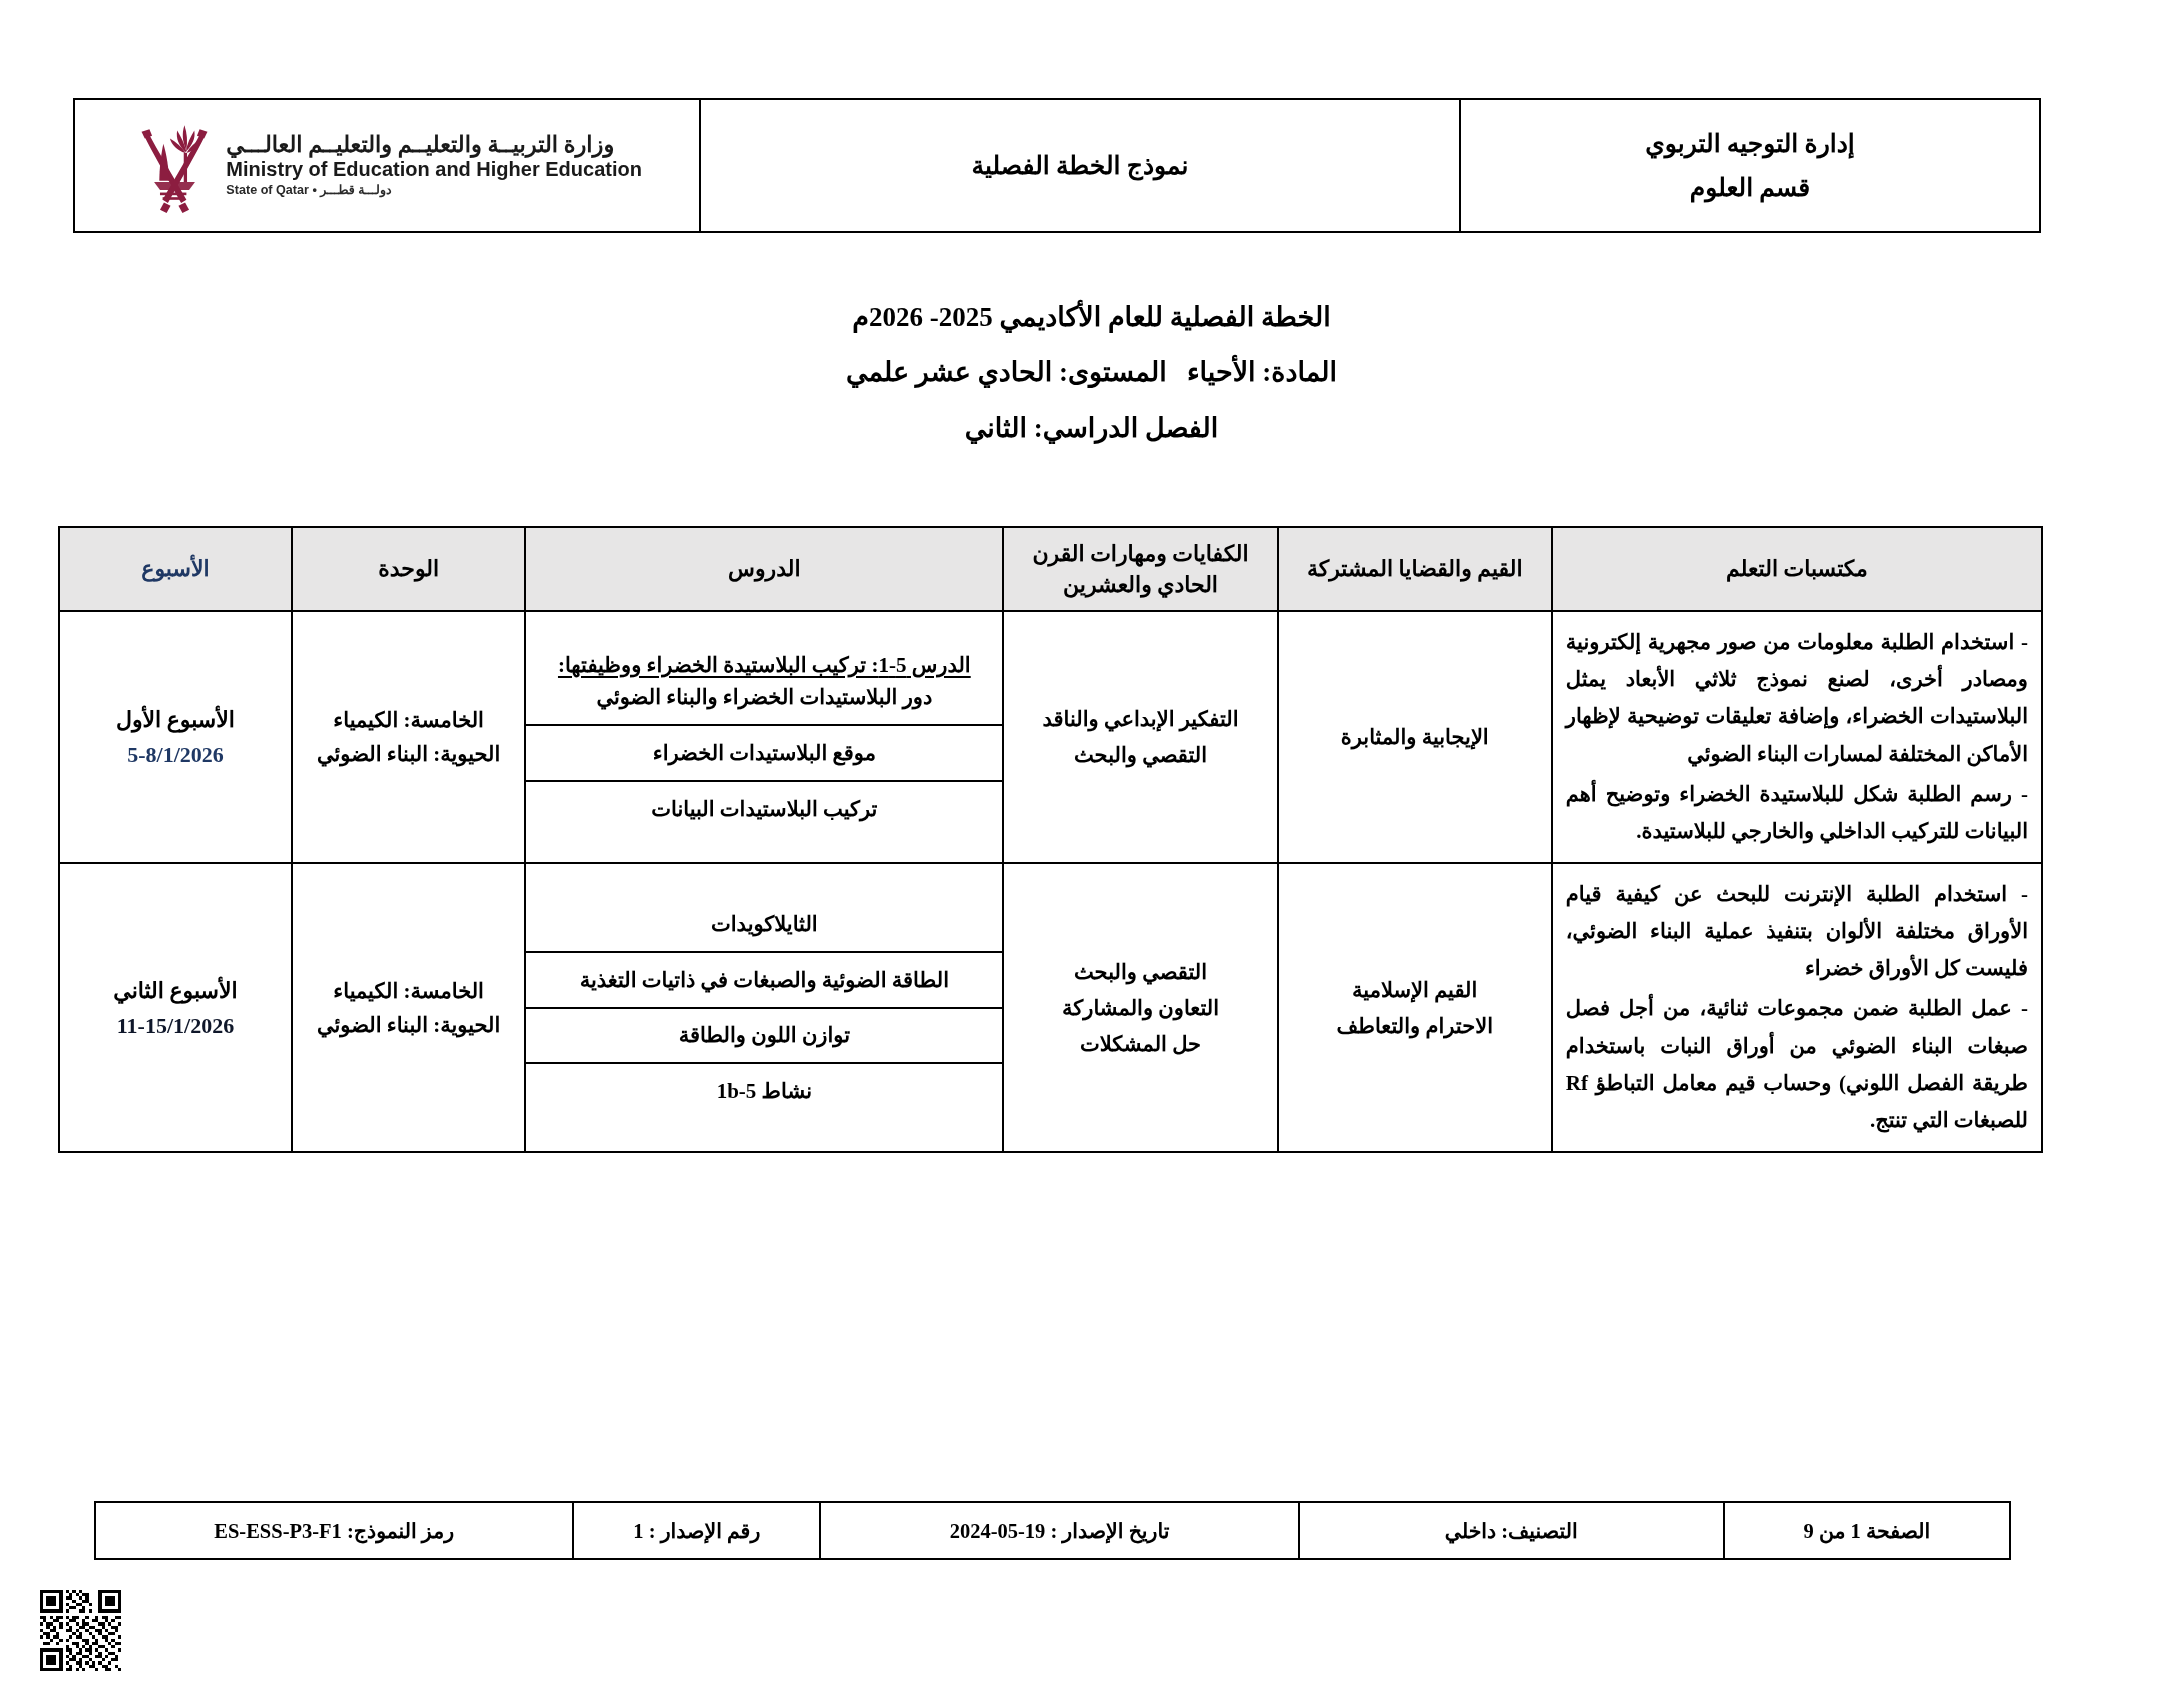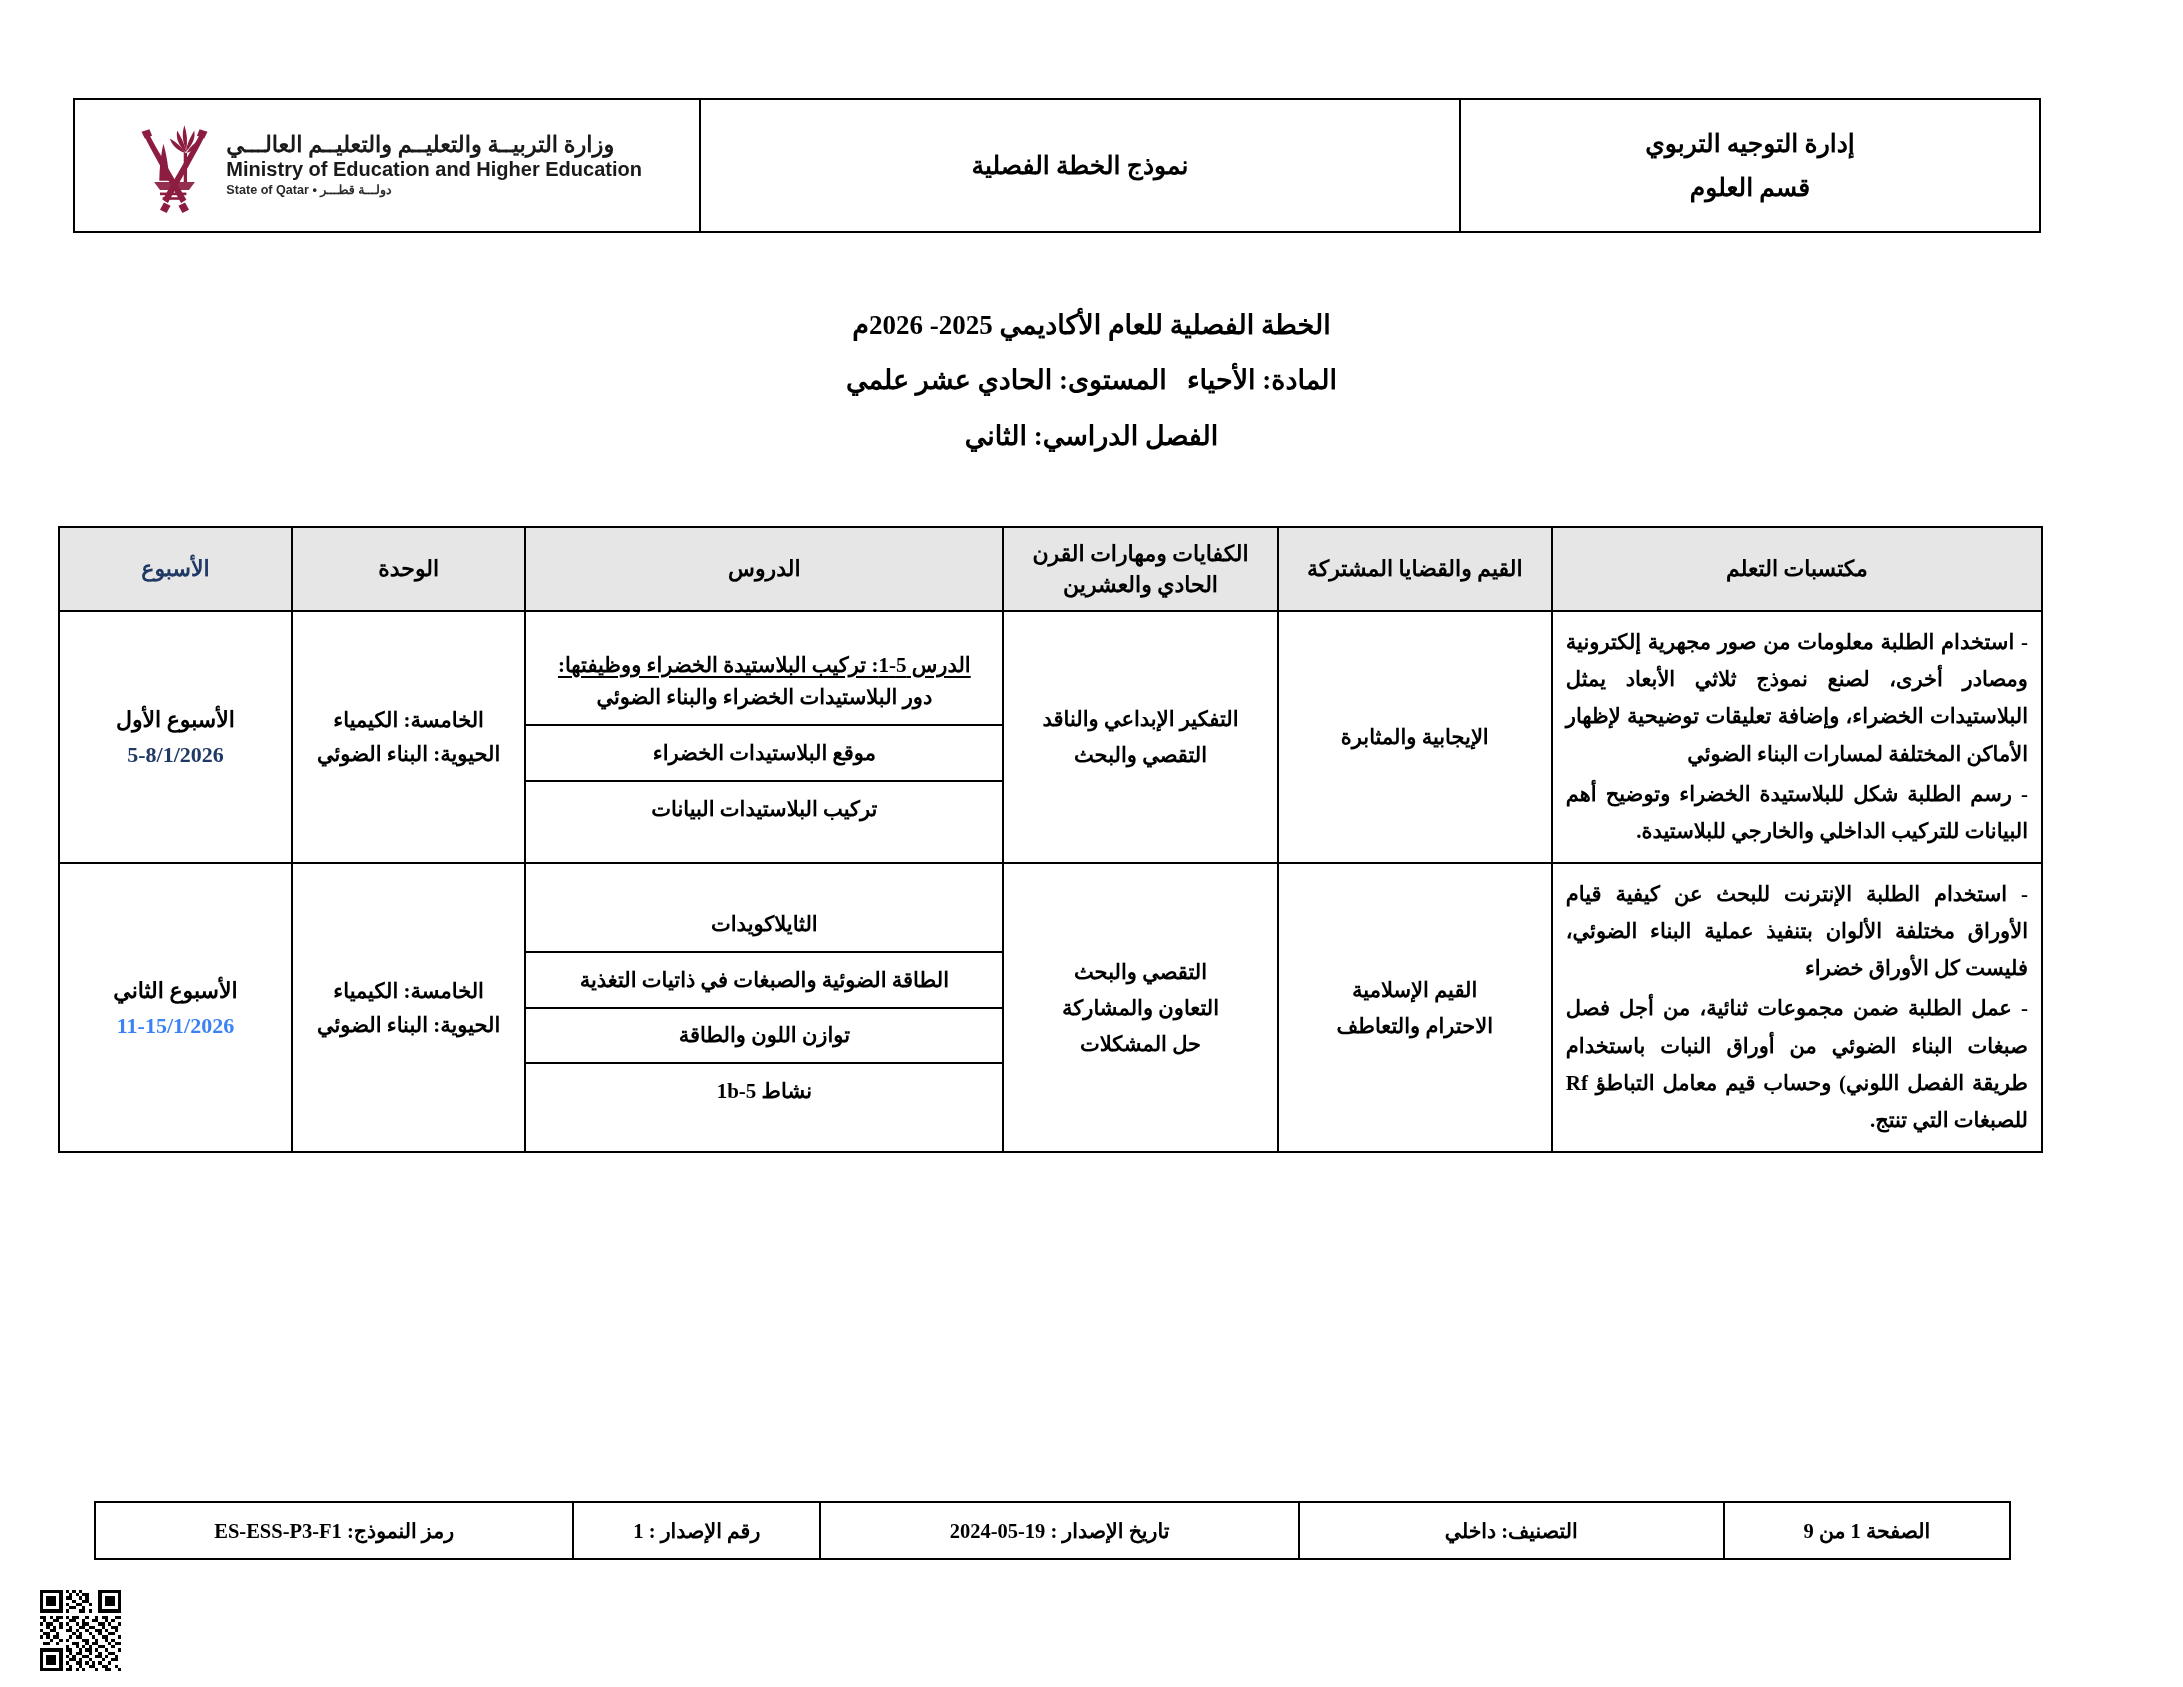--- a/index.html
+++ b/index.html
@@ -89,21 +89,21 @@
     color: #2a2a2a;
     white-space: nowrap;
     margin-top: 4px;
     font-family: "Liberation Sans", sans-serif;
   }
   .logo-mark { width: 85px; height: 99px; flex: none; }
 
   
   .titles {
     position: absolute;
-    top: 298px;
+    top: 290px;
     left: 0;
     right: 0;
     text-align: center;
   }
   .titles .t-line {
     font-size: 27px;
     font-weight: bold;
     line-height: 2.05;
     white-space: pre;
   }
@@ -399,21 +399,21 @@
                   </td>
                 </tr>
               </tbody>
             </table>
           </td>
           <td>
             <div class="unit-text">الخامسة: الكيمياء الحيوية: البناء الضوئي</div>
           </td>
           <td>
             <div class="week-name">الأسبوع الثاني</div>
-            <div class="week-date" style="color: #3b82f6;">11-15/1/2026</div>
+            <div class="week-date" style="color: #0f172a;">11-15/1/2026</div>
           </td>
         </tr>
       </tbody>
   </table>
 
   <table class="footer-table">
     <tbody>
       <tr>
         <td class="f-page">الصفحة 1 من 9</td>
         <td class="f-class">التصنيف: داخلي</td>

